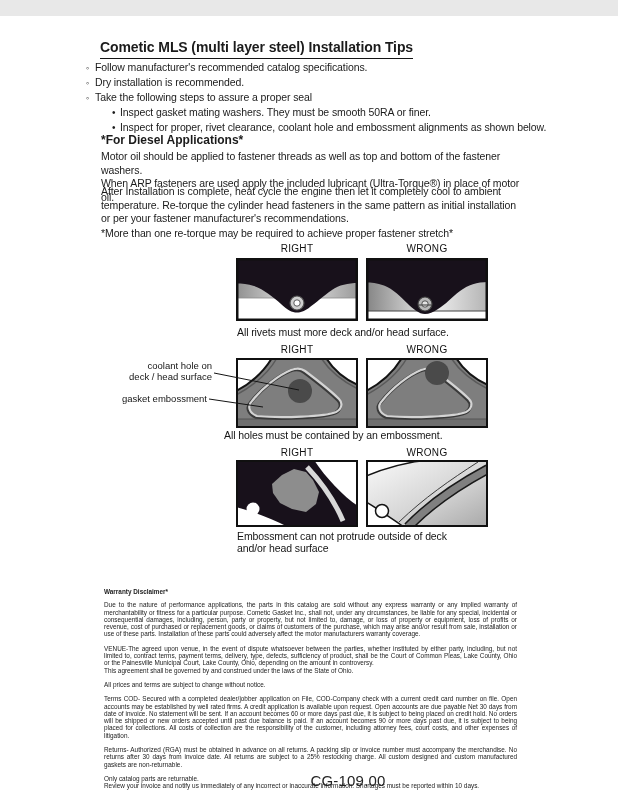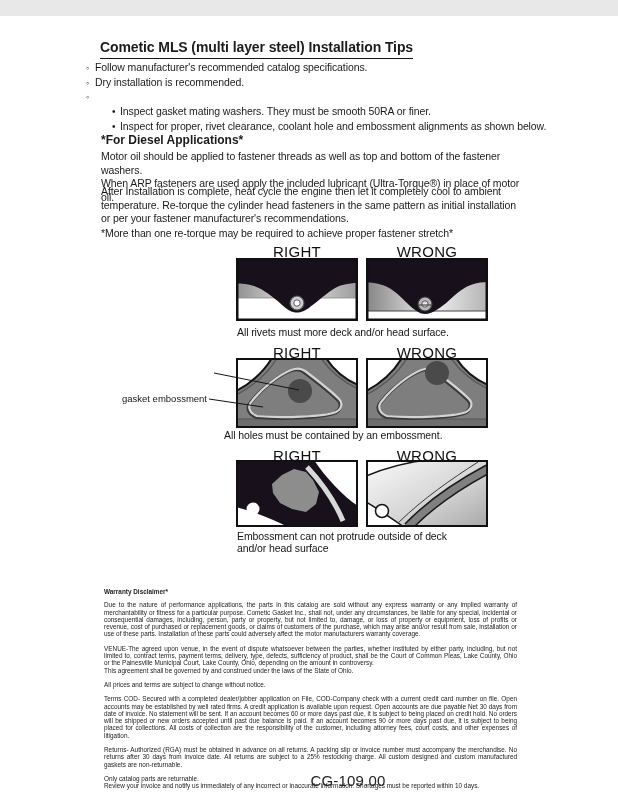--- a/index.html
+++ b/index.html
@@ -8,21 +8,21 @@
   .abs{position:absolute;}
   .title{font-size:14px;font-weight:bold;letter-spacing:-0.1px;border-bottom:1.6px solid #141414;
          padding-bottom:3px;display:inline-block;}
   .body-txt{font-size:10.5px;line-height:14px;letter-spacing:-0.1px;}
   .b-row{display:flex;align-items:baseline;}
   .b-mark{width:9px;font-size:9px;flex:none;}
   .sub{margin-left:26px;}
   .sub .b-mark{width:8px;font-size:10px;}
   .h2{font-size:12px;font-weight:bold;}
   .para{font-size:10.5px;line-height:13.5px;letter-spacing:-0.1px;white-space:pre-line;width:430px;}
-  .fig-label{width:122px;text-align:center;font-size:15px;letter-spacing:0.3px;color:#111;}
+  .fig-label{width:122px;text-align:center;font-size:10px;letter-spacing:0.3px;color:#111;}
   .fig{width:122px;display:block;}
   .fig svg{display:block;}
   .caption{font-size:10.5px;letter-spacing:-0.1px;color:#151515;white-space:pre-line;line-height:11.5px;}
   .annot{font-size:9.5px;line-height:11px;text-align:right;white-space:pre-line;color:#151515;}
   .legal{width:413px;font-size:6.4px;line-height:7.3px;text-align:justify;color:#222;}
   .legal p{margin:0 0 7px 0;white-space:pre-line;}
   .legal .lh{font-weight:bold;margin:0 0 6px 0;}
   .footer-code{font-size:15px;letter-spacing:0.2px;color:#232323;text-align:center;width:196px;}
 </style>
 </head>
@@ -38,20 +38,21 @@
     <div class="b-row">
       <span class="b-mark">◦</span>
       <span>Follow manufacturer's recommended catalog specifications.</span>
     </div>
     <div class="b-row">
       <span class="b-mark">◦</span>
       <span>Dry installation is recommended.</span>
     </div>
     <div class="b-row">
       <span class="b-mark">◦</span>
+      <span>Take the following steps to assure a proper seal</span>
     </div>
     <div class="b-row sub">
       <span class="b-mark">•</span>
       <span>Inspect gasket mating washers.  They must be smooth 50RA or finer.</span>
     </div>
     <div class="b-row sub">
       <span class="b-mark">•</span>
       <span>Inspect for proper, rivet clearance, coolant hole and embossment alignments as shown below.</span>
     </div>
   </div>
@@ -106,20 +107,22 @@
       <line x1="52.5" y1="47" x2="65.5" y2="47" stroke="#4d4d4d" stroke-width="1.2"></line>
       <rect x="0" y="0" width="122" height="63" fill="none" stroke="#101010" stroke-width="5"></rect>
     </svg>
   </div>
 
   <div class="abs caption" style="left:237px;top:311px;">All rivets must more deck and/or head surface.</div>
 
   <div class="abs fig-label" style="left:236px;top:328px;">RIGHT</div>
   <div class="abs fig-label" style="left:366px;top:328px;">WRONG</div>
 
+  <div class="abs annot" style="left:100px;top:344px;width:112px;">coolant hole on
+deck / head surface</div>
   <div class="abs annot" style="left:95px;top:377px;width:112px;">gasket embossment</div>
 
   <div class="abs fig" style="left:236px;top:342px;">
     <svg width="122" height="70" viewBox="0 0 122 70">
       <rect width="122" height="70" fill="#7e7e7e"></rect>
       <rect x="0" y="61" width="122" height="9" fill="#6e6e6e"></rect>
       <line x1="0" y1="61" x2="122" y2="61" stroke="#555555" stroke-width="1"></line>
       <path d="M0,0 H36 C28,13 16,25 0,33 Z" fill="#ffffff"></path>
       <path d="M41,0 C33,14 19,27 0,37" stroke="#5a5a5a" stroke-width="1.5" fill="none"></path>
       <path d="M36,0 C28,13 16,25 0,33" stroke="#141414" stroke-width="2" fill="none"></path>

